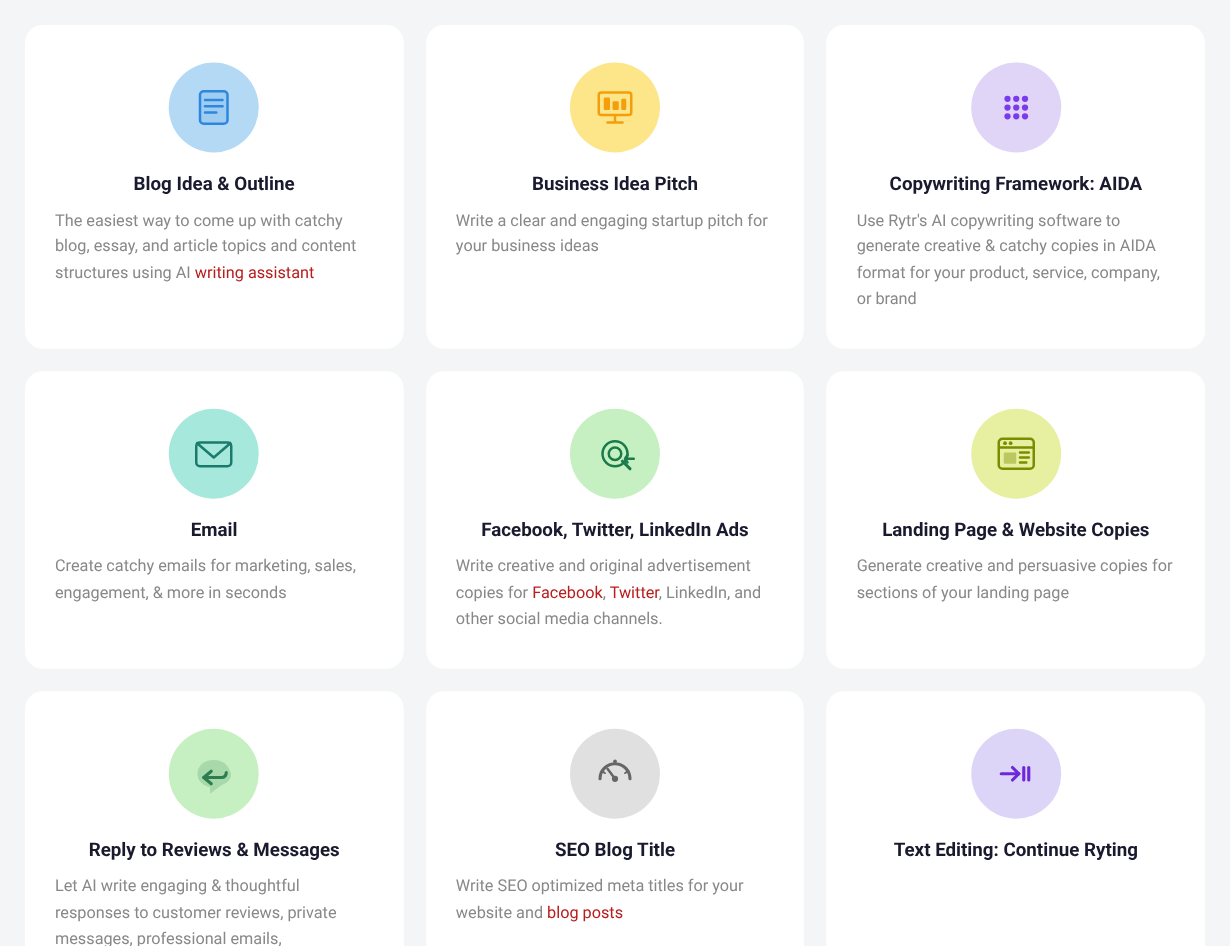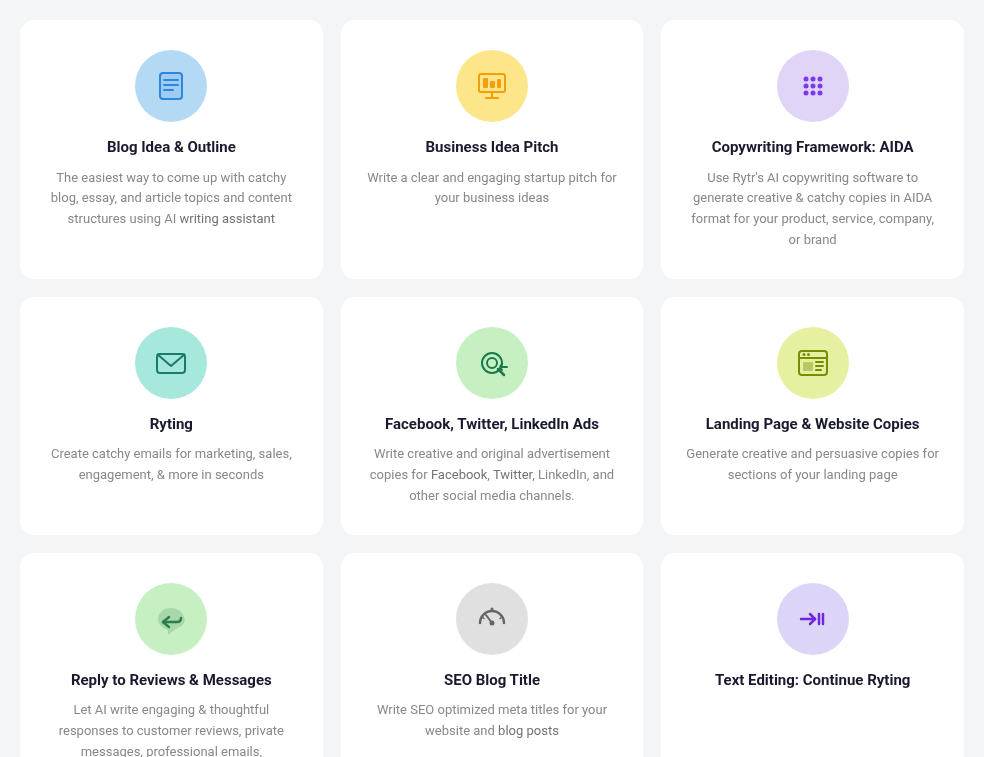--- a/index.html
+++ b/index.html
@@ -15,21 +15,20 @@
       max-width: 980px;
       margin: 0 auto;
     }
     .card {
       background: #ffffff;
       border-radius: 14px;
       padding: 30px 24px 28px;
       display: flex;
       flex-direction: column;
       align-items: center;
-      text-align: center;
       cursor: pointer;
       transition: box-shadow 0.2s;
     }
     .icon-circle {
       width: 72px;
       height: 72px;
       border-radius: 50%;
       display: flex;
       align-items: center;
       justify-content: center;
@@ -42,21 +41,21 @@
       color: #1a1a2e;
       margin-bottom: 10px;
       line-height: 1.3;
     }
     .card-desc {
       font-size: 13px;
       color: #888;
       line-height: 1.6;
     }
     .card-desc a, .card-desc span.link {
-      color: #737373;
+      color: #b91c1c;
       text-decoration: none;
     }
     
     .ic-blue { background: #b3d9f5; }
     .ic-orange { background: #fde68a; }
     .ic-purple { background: #e0d4f7; }
     .ic-teal { background: #a7e8dd; }
     .ic-green { background: #c6f0c2; }
     .ic-yellow-green { background: #e6f0a0; }
     .ic-light-green { background: #c6f0c2; }
@@ -117,21 +116,21 @@
       <div class="card-title">Copywriting Framework: AIDA</div>
       <div class="card-desc">Use Rytr's AI copywriting software to generate creative &amp; catchy copies in AIDA format for your product, service, company, or brand</div>
     </div>
     <div class="card">
       <div class="icon-circle ic-teal">
         <svg viewBox="0 0 36 36" fill="none" xmlns="http://www.w3.org/2000/svg" class="icon-svg">
       <rect x="4" y="9" width="28" height="19" rx="3" stroke="#1a7a6b" stroke-width="2" fill="none"></rect>
       <polyline points="4,9 18,21 32,9" stroke="#1a7a6b" stroke-width="2" fill="none" stroke-linejoin="round"></polyline>
     </svg>
       </div>
-      <div class="card-title">Ryting</div>
+      <div class="card-title">Email</div>
       <div class="card-desc">Create catchy emails for marketing, sales, engagement, &amp; more in seconds</div>
     </div>
     <div class="card">
       <div class="icon-circle ic-green">
         <svg viewBox="0 0 36 36" fill="none" xmlns="http://www.w3.org/2000/svg" class="icon-svg">
       <circle cx="18" cy="18" r="10" stroke="#1a7a4a" stroke-width="2" fill="none"></circle>
       <circle cx="18" cy="18" r="5" stroke="#1a7a4a" stroke-width="2" fill="none"></circle>
       <path d="M24 24 L30 30" stroke="#1a7a4a" stroke-width="2.5" stroke-linecap="round"></path>
       <path d="M26 22 L33 22 M26 22 L28 19 M26 22 L28 25" stroke="#1a7a4a" stroke-width="2" stroke-linecap="round"></path>
     </svg>

